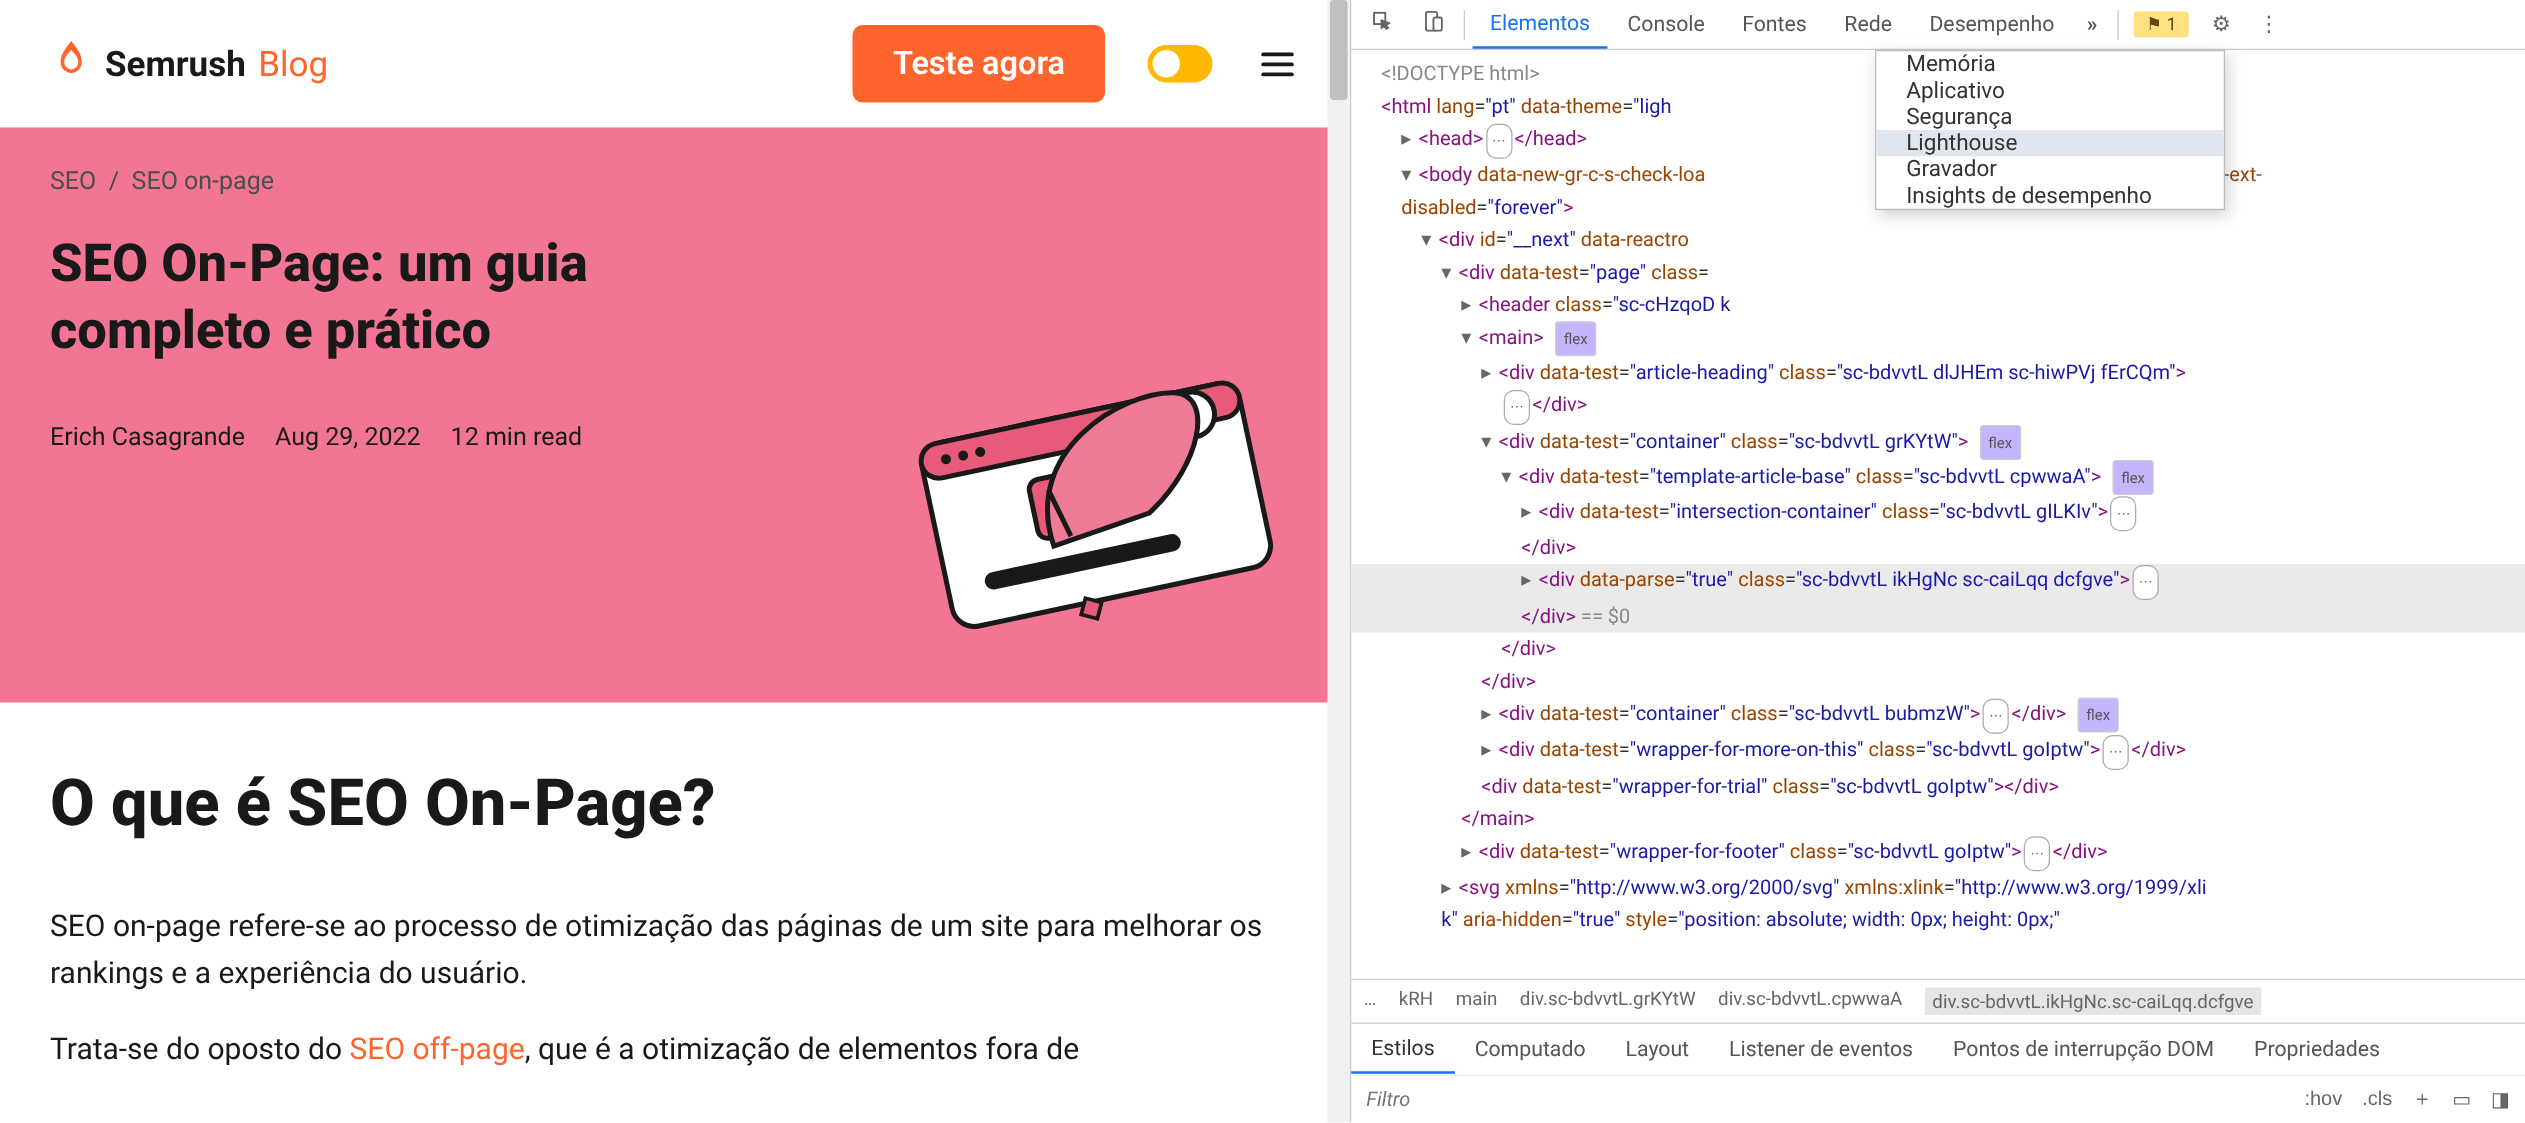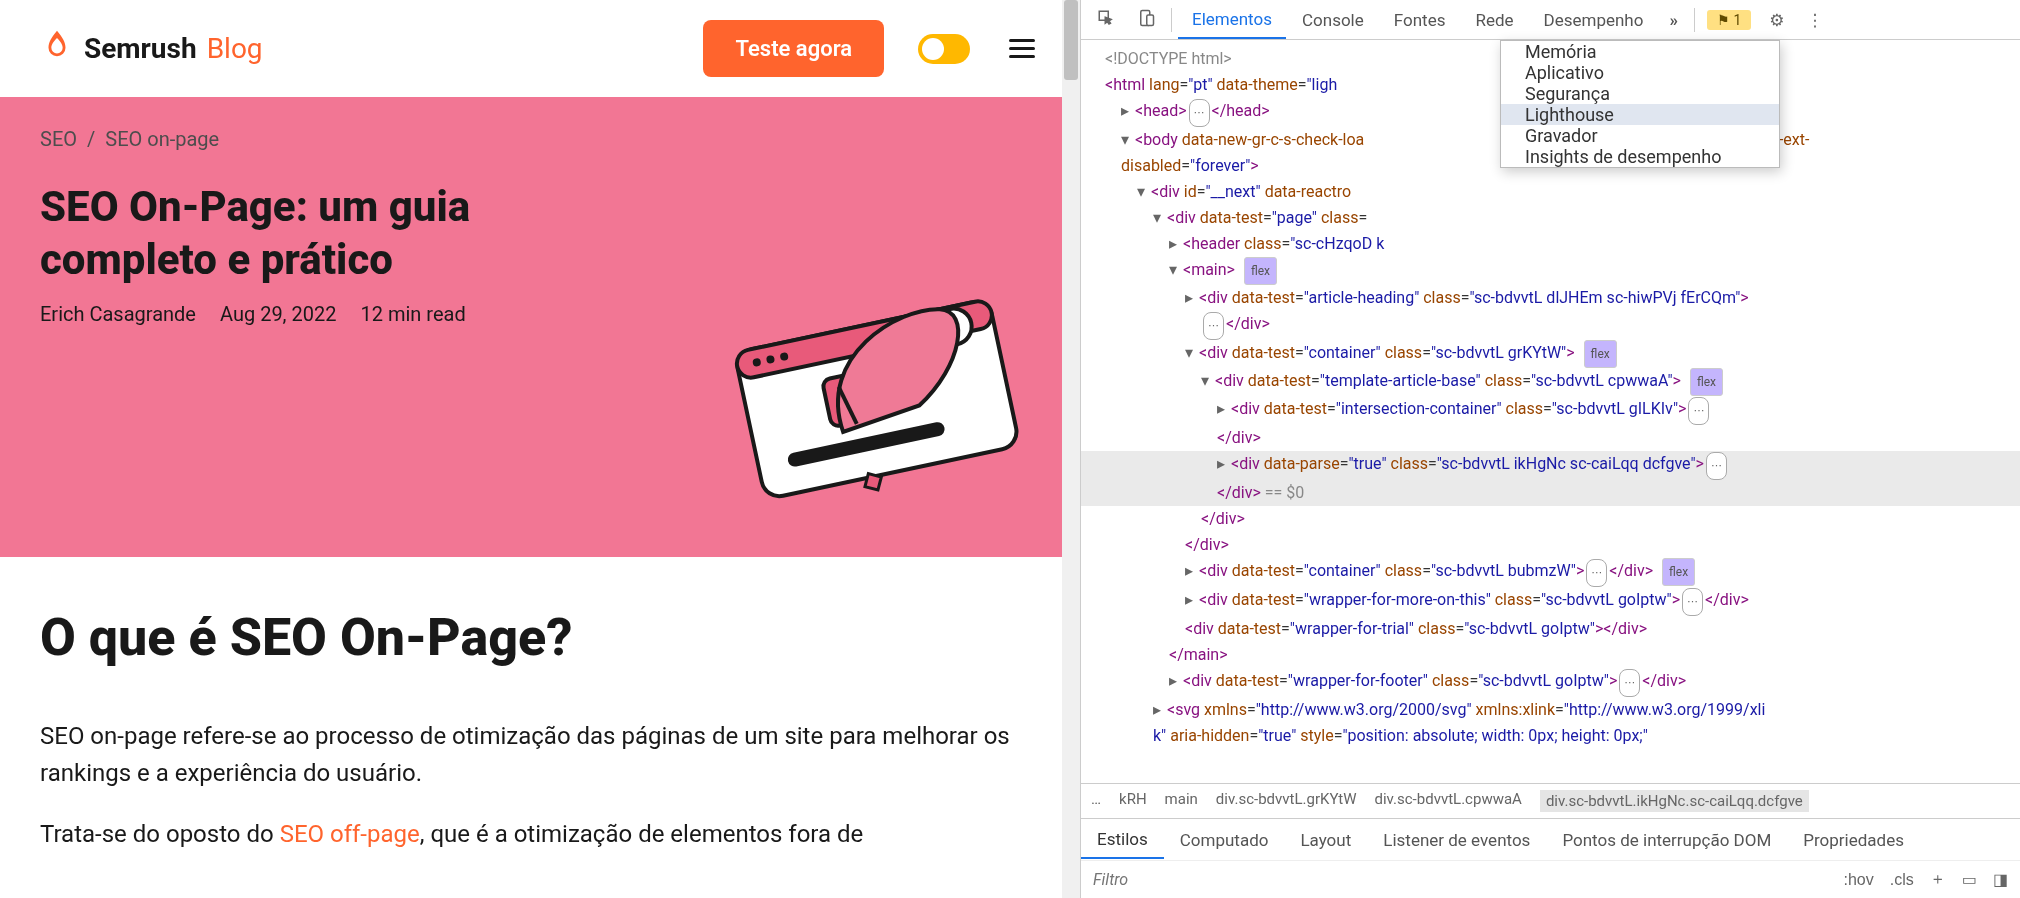--- a/index.html
+++ b/index.html
@@ -3,29 +3,29 @@
 <meta charset="utf-8">
 <style>
 *{margin:0;padding:0;box-sizing:border-box;font-family:-apple-system,BlinkMacSystemFont,"Segoe UI",Roboto,Arial,sans-serif}
 body{display:flex;height:898px;width:2020px;background:#fff;overflow:hidden}
 .page{width:1080px;height:100%;overflow:auto;position:relative}
 .header{display:flex;align-items:center;padding:20px 40px;gap:34px}
 .logo{display:flex;align-items:center;gap:10px;font-size:28px;font-weight:700;color:#191919}
 .logo-icon{color:#ff642d;font-size:30px}
 .blog-txt{color:#ff642d;font-weight:400}
 .spacer{flex:1}
-.cta{background:#ff642d;color:#fff;border:none;padding:16px 32px;font-size:22px;font-weight:600;border-radius:8px;cursor:pointer}
+.cta{background:#ff642d;color:#fff;border:none;padding:16px 32px;font-size:26px;font-weight:600;border-radius:8px;cursor:pointer}
 .toggle{width:52px;height:30px;background:#ffb800;border-radius:16px;position:relative;cursor:pointer}
 .toggle::after{content:"";position:absolute;width:22px;height:22px;background:#fff;border-radius:50%;top:4px;left:4px}
 .menu{display:flex;flex-direction:column;gap:5px;cursor:pointer;padding:5px}
 .menu span{width:26px;height:3px;background:#191919;border-radius:2px}
 .hero{background:#f27694;padding:30px 40px 50px;position:relative;min-height:460px}
 .bc{display:flex;gap:10px;font-size:20px;color:#4d4d4d;margin-bottom:30px}
 .bc a{color:#4d4d4d;text-decoration:none}
-.hero h1{font-size:42px;font-weight:800;color:#191919;line-height:1.25;max-width:520px;margin-bottom:16px}
+.hero h1{font-size:42px;font-weight:800;color:#191919;line-height:1.25;max-width:520px;margin-bottom:46px}
 .meta{display:flex;gap:24px;font-size:20px;color:#191919}
 .illus{position:absolute;right:40px;top:130px;width:360px;height:280px}
 .content{padding:50px 40px}
 .content h2{font-size:52px;font-weight:800;color:#191919;margin-bottom:50px}
 .content p{font-size:24px;color:#191919;line-height:1.55;margin-bottom:24px}
 .content a{color:#ff642d;text-decoration:none}
 .scrollbar{position:absolute;right:0;top:0;width:18px;height:100%;background:#f0f0f0}
 .scrollbar::after{content:"";position:absolute;top:0;left:2px;width:14px;height:80px;background:#c0c0c0;border-radius:3px}
 
 .devtools{flex:1;height:100%;border-left:1px solid #ccc;display:flex;flex-direction:column;font-family:Menlo,Consolas,monospace;font-size:16px;background:#fff;color:#333;position:relative}

